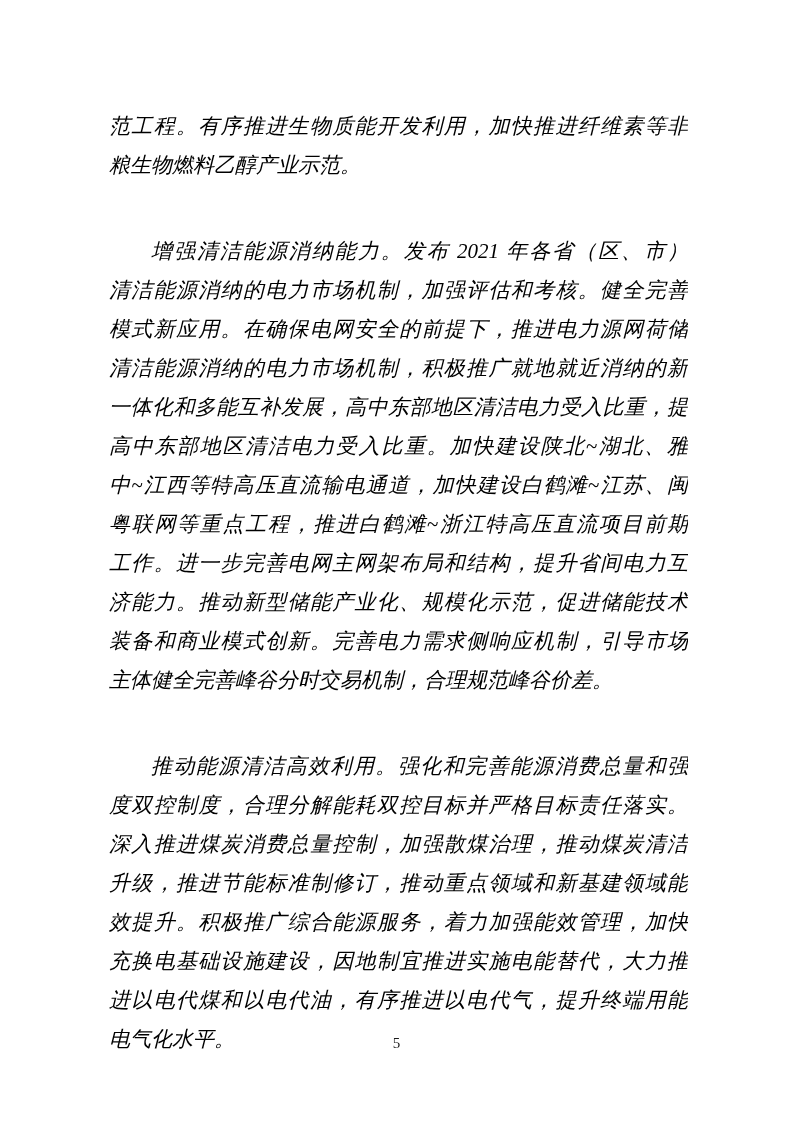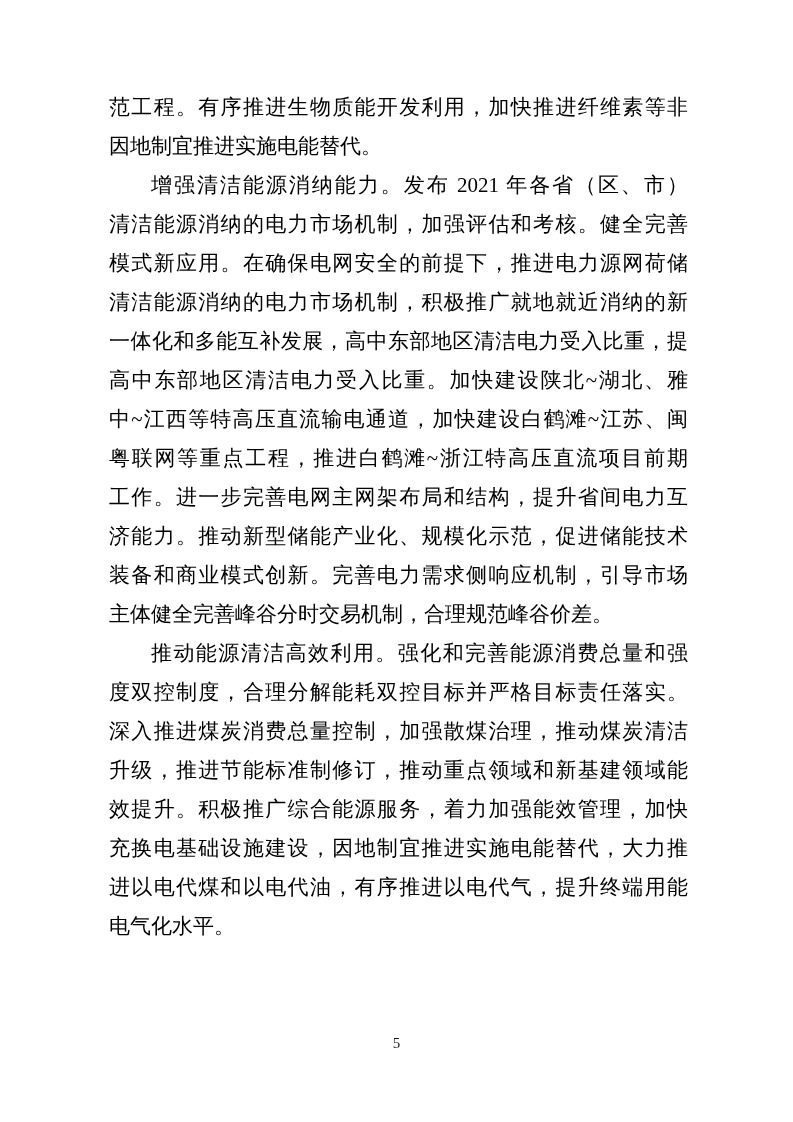--- a/index.html
+++ b/index.html
@@ -12,37 +12,39 @@
     width: 793px;
     height: 1122px;
     background: #ffffff;
     overflow: hidden;
     font-family: "Liberation Serif", "DejaVu Serif", serif;
     color: #000000;
   }
   .text-block {
     position: absolute;
     left: 109px;
-    top: 88px;
+    top: 107px;
     width: 579px;
+    font-style: italic;
   }
   .para {
     margin: 0;
     padding: 0;
   }
   .line {
     font-size: 21px;
     line-height: 39px;
     height: 39px;
     text-align: justify;
     text-align-last: justify;
     overflow: hidden;
   }
   .line.indent {
     padding-left: 42px;
+    margin-top: 47px;
   }
   .line.para-end {
     text-align-last: left;
   }
   .footer {
     position: absolute;
     left: 0;
     right: 0;
     top: 1033px;
     text-align: center;
@@ -55,21 +57,21 @@
 </style>
 </head>
 <body>
 
 <div class="page">
 
   <div class="text-block">
 
     <div class="para">
       <div class="line">范工程。有序推进生物质能开发利用，加快推进纤维素等非</div>
-      <div class="line para-end">因地制宜推进实施电能替代。</div>
+      <div class="line para-end">粮生物燃料乙醇产业示范。</div>
     </div>
 
     <div class="para">
       <div class="line indent">增强清洁能源消纳能力。发布 2021 年各省（区、市）</div>
       <div class="line">清洁能源消纳的电力市场机制，加强评估和考核。健全完善</div>
       <div class="line">模式新应用。在确保电网安全的前提下，推进电力源网荷储</div>
       <div class="line">清洁能源消纳的电力市场机制，积极推广就地就近消纳的新</div>
       <div class="line">一体化和多能互补发展，高中东部地区清洁电力受入比重，提</div>
       <div class="line">高中东部地区清洁电力受入比重。加快建设陕北~湖北、雅</div>
       <div class="line">中~江西等特高压直流输电通道，加快建设白鹤滩~江苏、闽</div>

